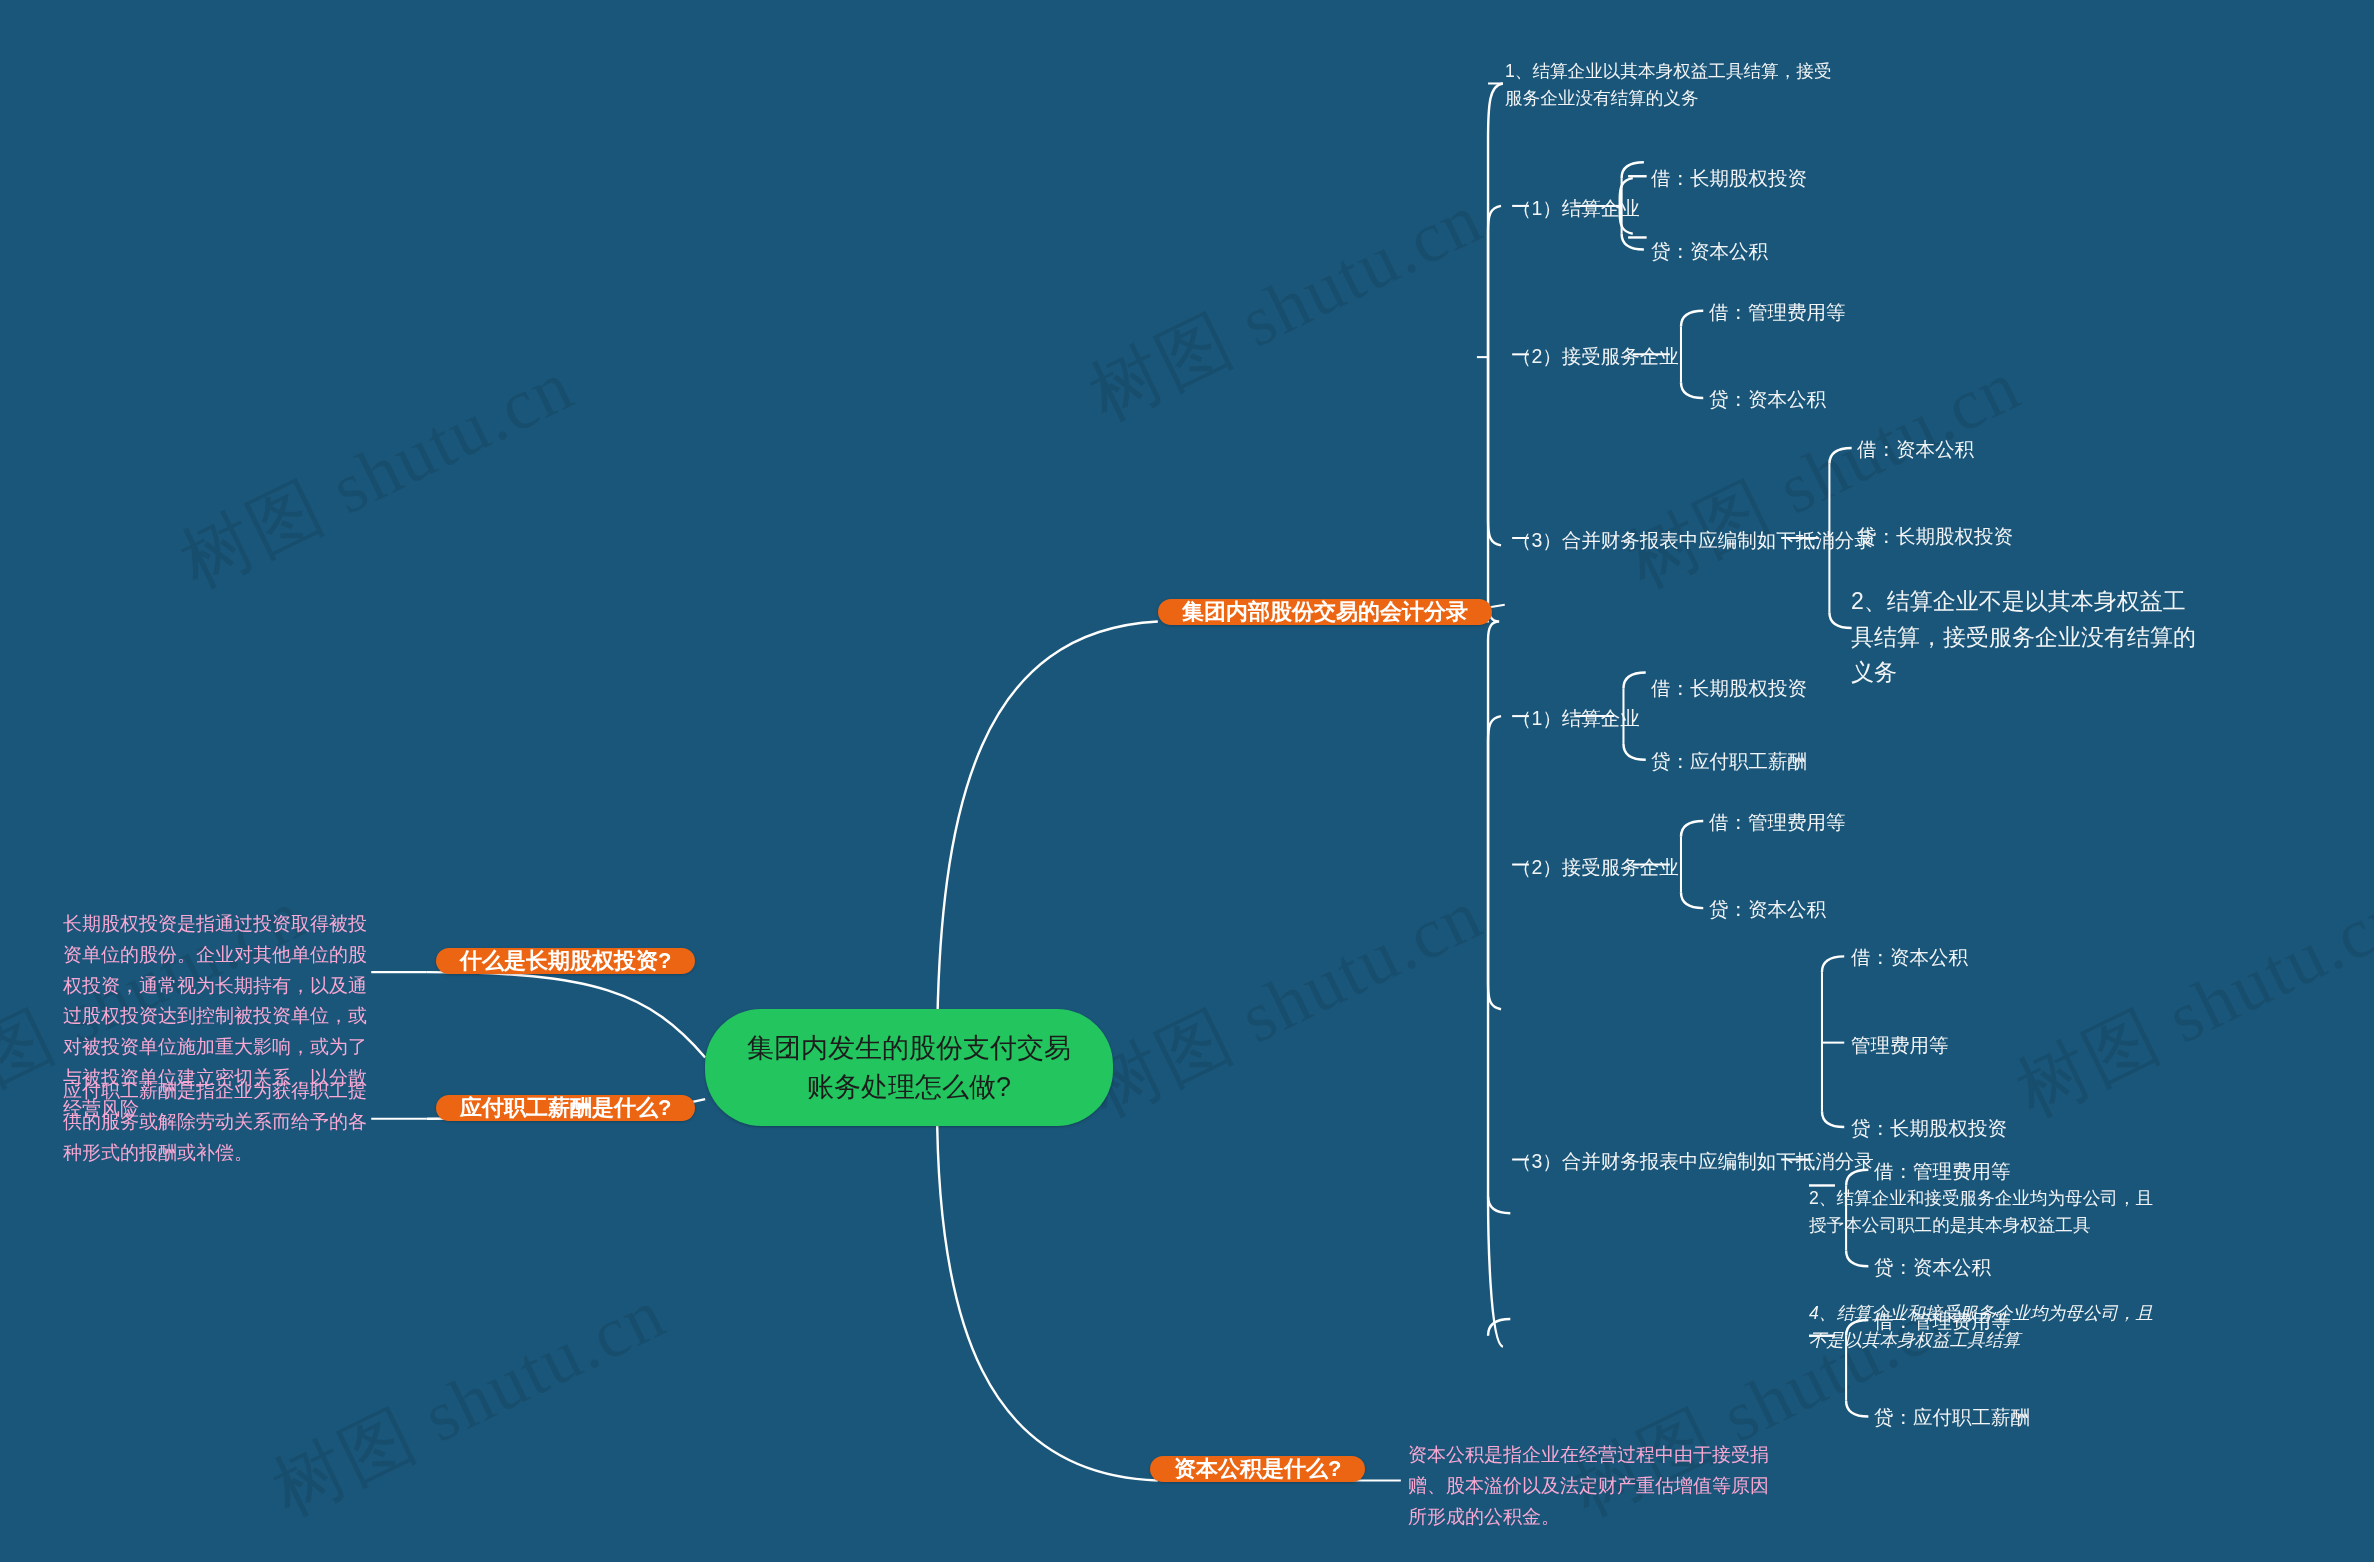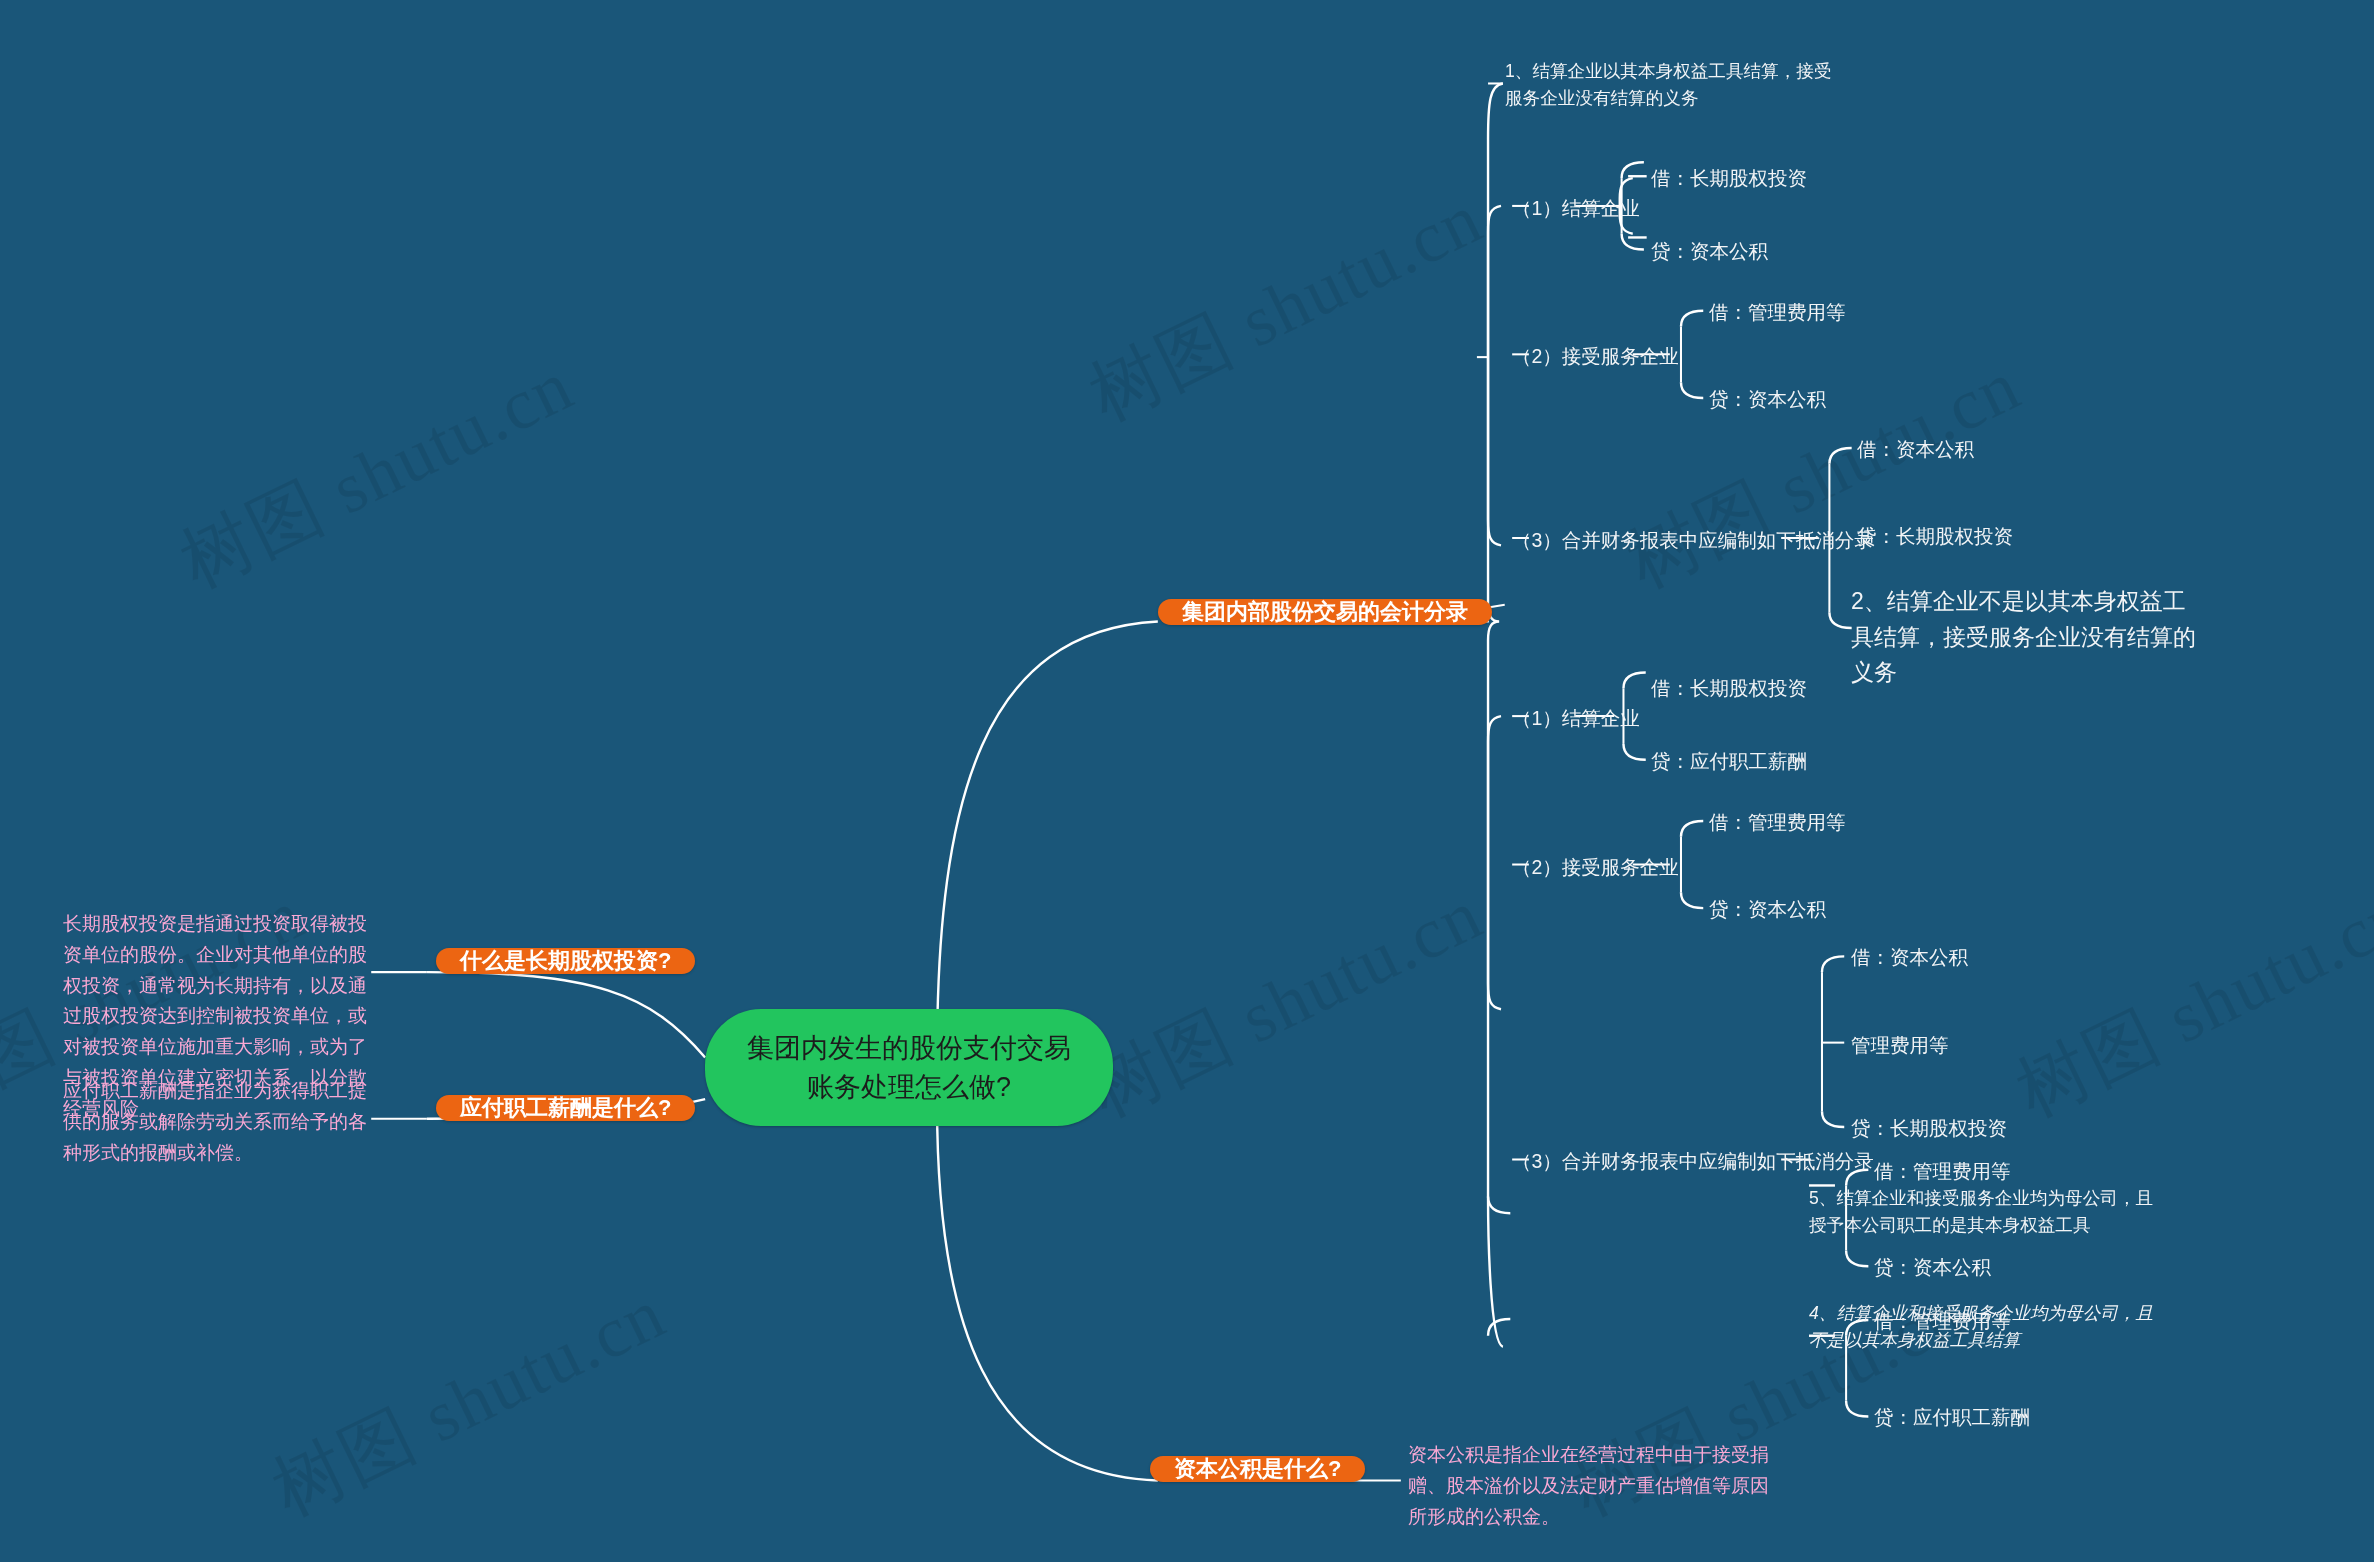--- a/index.html
+++ b/index.html
@@ -223,21 +223,21 @@
 
   <div class="node plain" style="left:1512px; top:852px;">（2）接受服务企业</div>
   <div class="node plain" style="left:1709px; top:807px;">借：管理费用等</div>
   <div class="node plain" style="left:1709px; top:894px;">贷：资本公积</div>
 
   <div class="node plain" style="left:1512px; top:1146px;">（3）合并财务报表中应编制如下抵消分录</div>
   <div class="node plain" style="left:1851px; top:942px;">借：资本公积</div>
   <div class="node plain" style="left:1851px; top:1030px;">管理费用等</div>
   <div class="node plain" style="left:1851px; top:1113px;">贷：长期股权投资</div>
 
-  <div class="node plain wrap" style="left:1809px; top:1185px; width:351px; font-size:17.6px;">5、结算企业和接受服务企业均为母公司，且授予本公司职工的是其本身权益工具</div>
+  <div class="node plain wrap" style="left:1809px; top:1185px; width:351px; font-size:17.6px;">2、结算企业和接受服务企业均为母公司，且授予本公司职工的是其本身权益工具</div>
   <div class="node plain" style="left:1874px; top:1156px;">借：管理费用等</div>
   <div class="node plain" style="left:1874px; top:1252px;">贷：资本公积</div>
 
   <div class="node plain wrap" style="left:1809px; top:1300px; width:351px; font-size:17.6px;font-style:italic;">4、结算企业和接受服务企业均为母公司，且不是以其本身权益工具结算</div>
   <div class="node plain" style="left:1874px; top:1306px;">借：管理费用等</div>
   <div class="node plain" style="left:1874px; top:1402px;">贷：应付职工薪酬</div>
 
 </div>
 
 

